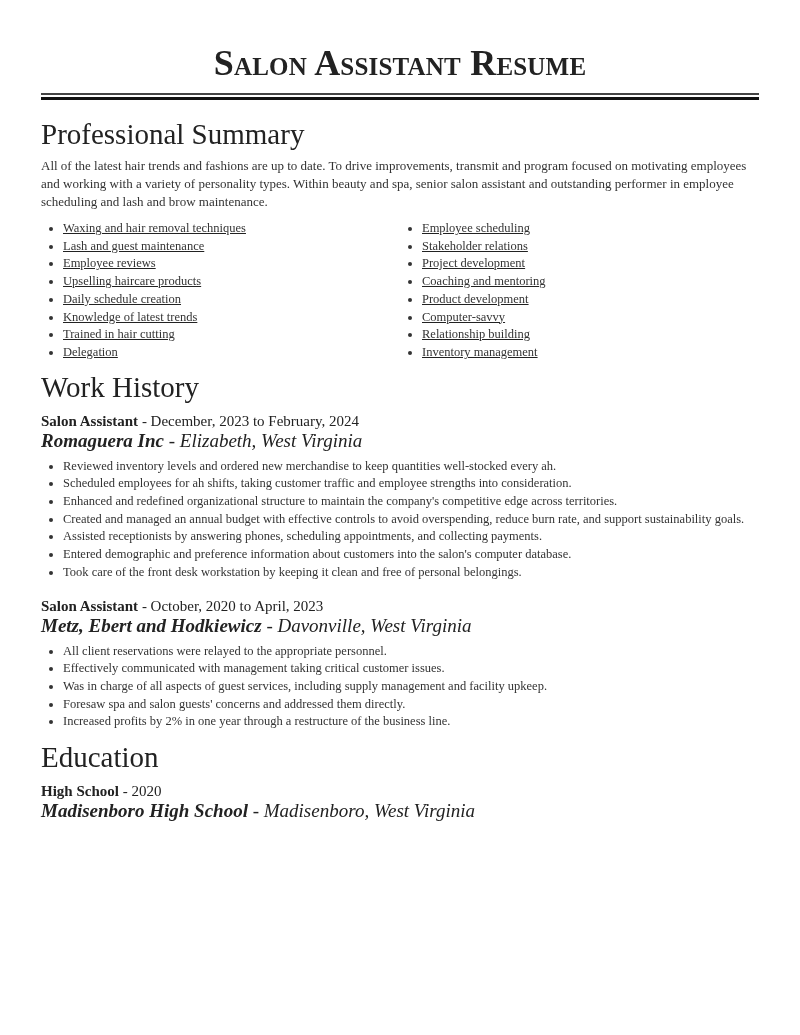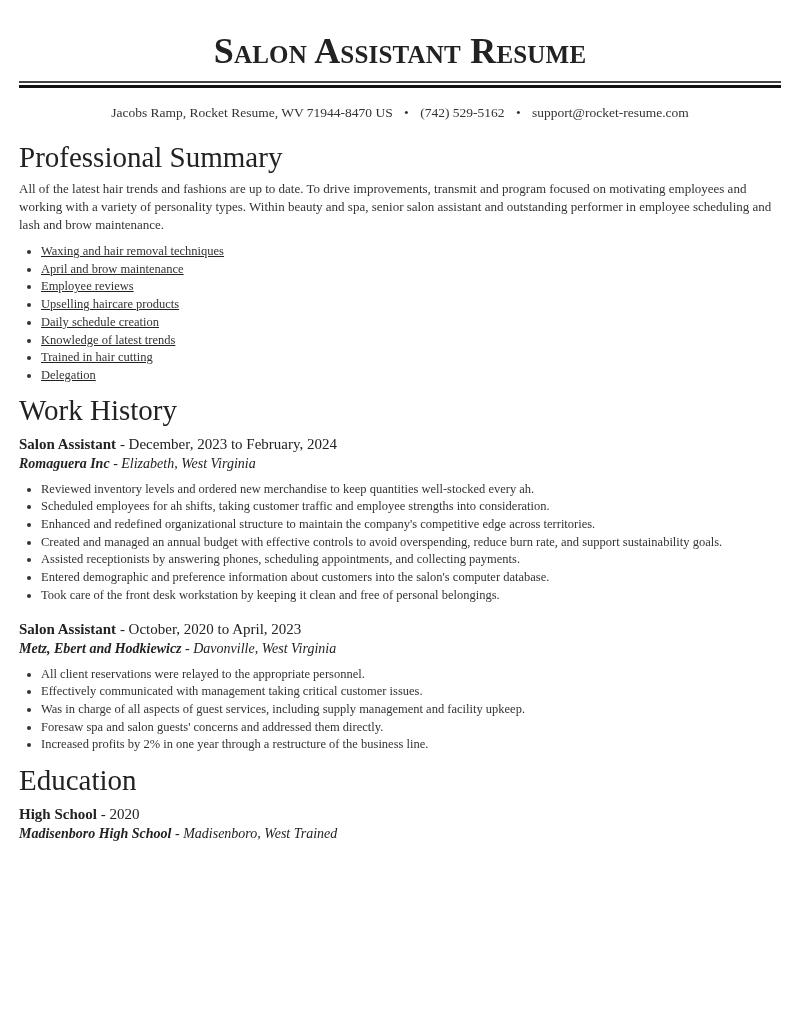--- a/index.html
+++ b/index.html
@@ -1,21 +1,21 @@
 <!DOCTYPE html>
 <html><head>
 <meta charset="utf-8">
 <style>
   html, body { margin: 0; padding: 0; background: #ffffff; }
   body {
     width: 800px; height: 1035px; overflow: hidden;
     font-family: "Liberation Serif", "DejaVu Serif", serif;
     color: #222222;
   }
-  .page { position: relative; padding: 0 19px; }
+  .page { position: relative; padding: 0 41px; margin-top: 12px; }
   .title {
     text-align: center;
     font-size: 36px;
     font-weight: bold;
     font-variant: small-caps;
     letter-spacing: 0.2px;
     margin: 0;
     padding-top: 28px;
     height: 46px;
     line-height: 46px;
@@ -52,60 +52,63 @@
     line-height: 17.7px;
     color: #333;
   }
   .skills-grid { display: flex; margin-top: 9px; text-decoration: underline; }
   .skills-grid ul { width: 363px; }
   .cert-h { margin-top: 11px; }
   .cert-list { margin-top: 9px; }
   .work-h { margin-top: 11px; }
   .job-title-line { font-size: 15px; line-height: 19px; margin-top: 11px; color: #222; }
   .job-title-line b { font-weight: bold; }
-  .job-company-line { font-size: 14px; line-height: 19px; font-style: italic; color: #222; }
+  .job-company-line { font-size: 19px; line-height: 19px; font-style: italic; color: #222; }
   .job-company-line b { font-weight: bold; }
   .job-bullets { margin-top: 8px; }
   .job2 .job-title-line { margin-top: 15px; }
   .edu-h { margin-top: 12px; }
   .edu-line1 { margin-top: 11px; }
 </style>
 </head>
 <body>
 
 <div class="page">
 
   <h1 class="title">Salon Assistant Resume</h1>
   <div class="rule-thin"></div>
   <div class="rule-thick"></div>
 
-  <div class="contact">
-    <span>Jacobs Ramp, Rocket Resume, WV 71944-8470 US</span>
-    <span class="sep">•</span>
-    <span>(742) 529-5162</span>
-    <span class="sep">•</span>
-    <span>support@rocket-resume.com</span>
-  </div>
 
   <section>
     <h2 class="summary-h">Professional Summary</h2>
     <p class="summary">All of the latest hair trends and fashions are up to date. To drive improvements, transmit and program focused on motivating employees and working with a variety of personality types. Within beauty and spa, senior salon assistant and outstanding performer in employee scheduling and lash and brow maintenance.</p>
   </section>
 
   <section>
     <div class="skills-grid">
       <ul>
         <li>Waxing and hair removal techniques</li>
-        <li>April and brow maintenance</li>
+        <li>Lash and guest maintenance</li>
         <li>Employee reviews</li>
         <li>Upselling haircare products</li>
         <li>Daily schedule creation</li>
         <li>Knowledge of latest trends</li>
         <li>Trained in hair cutting</li>
         <li>Delegation</li>
+      </ul>
+      <ul>
+        <li>Employee scheduling</li>
+        <li>Stakeholder relations</li>
+        <li>Project development</li>
+        <li>Coaching and mentoring</li>
+        <li>Product development</li>
+        <li>Computer-savvy</li>
+        <li>Relationship building</li>
+        <li>Inventory management</li>
       </ul>
     </div>
   </section>
 
 
   <section>
     <h2 class="work-h">Work History</h2>
 
     <div class="job job1">
       <div class="job-title-line">
@@ -141,17 +144,17 @@
       </ul>
     </div>
   </section>
 
   <section>
     <h2 class="edu-h">Education</h2>
     <div class="job-title-line edu-line1">
       <b>High School</b><span> - 2020</span>
     </div>
     <div class="job-company-line">
-      <b>Madisenboro High School</b><span> - Madisenboro, West Trained</span>
+      <b>Madisenboro High School</b><span> - Madisenboro, West Virginia</span>
     </div>
   </section>
 
 </div>
 
 </body></html>

